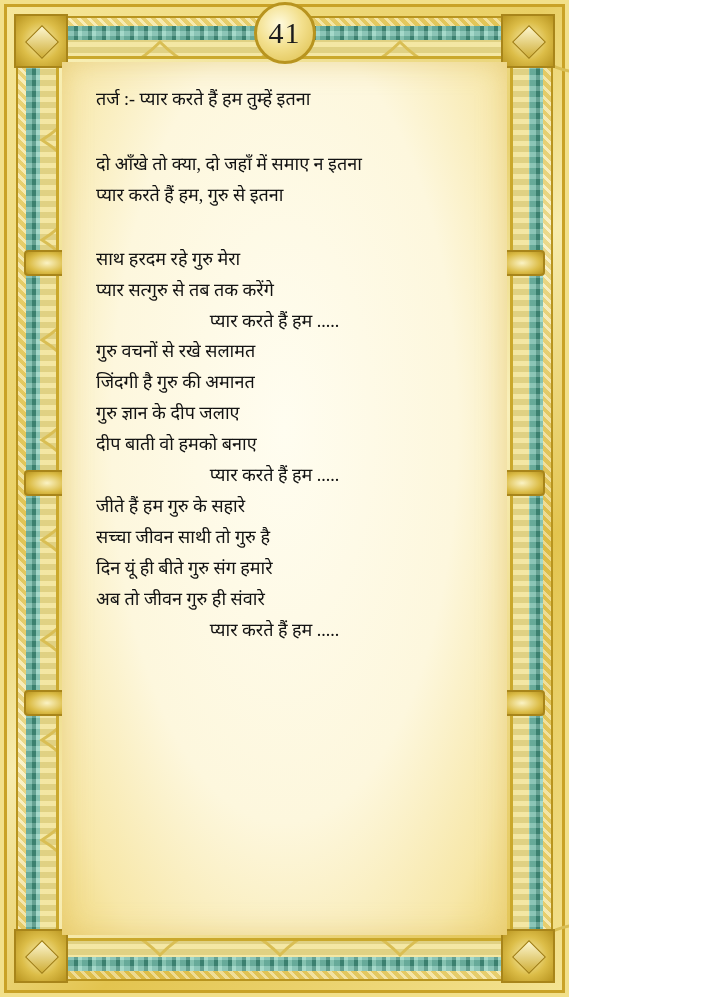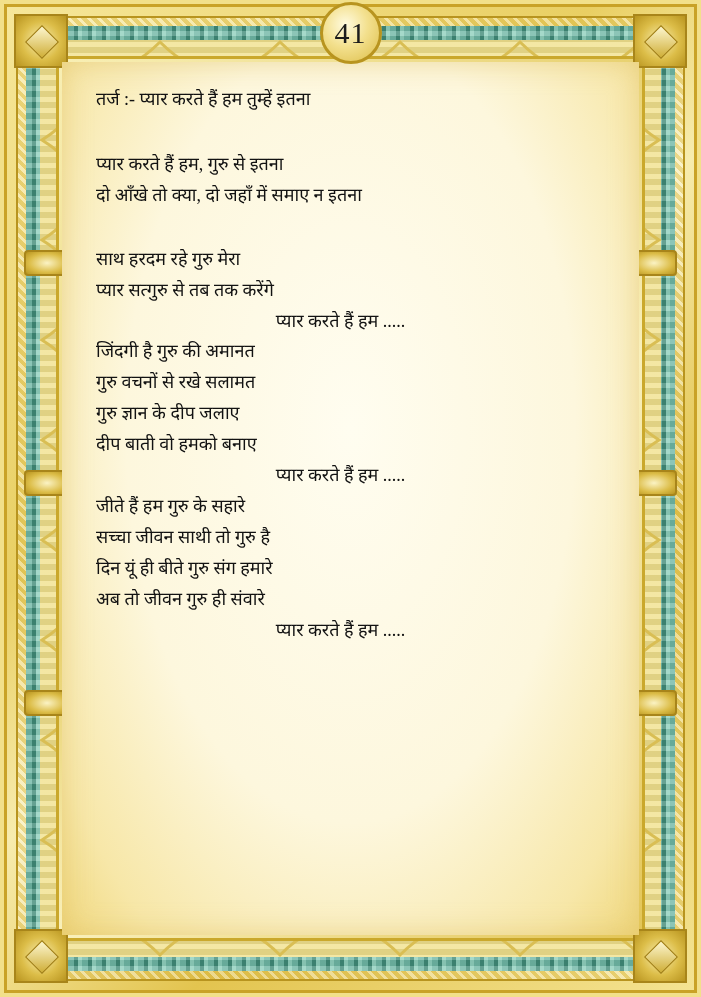--- a/index.html
+++ b/index.html
@@ -8,21 +8,21 @@
     background: #ffffff;
   }
   body {
     width: 701px;
     height: 997px;
     font-family: "DejaVu Sans", sans-serif;
   }
 
   .page {
     position: relative;
-    width: 701px;
+    width: 569px;
     height: 997px;
     box-sizing: border-box;
     background: #f2e08a;
     overflow: hidden;
   }
 
   
   .border-outer {
     position: absolute;
     left: 4px; top: 4px; right: 4px; bottom: 4px;
@@ -222,31 +222,31 @@
     <span>41</span>
   </div>
 
   <div class="paper">
     <div class="lyrics">
 
       <div class="line title">तर्ज :- प्यार करते हैं हम तुम्हें इतना</div>
       <div class="line blank"></div>
       <div class="line blank"></div>
 
+      <div class="line">दो आँखे तो क्या, दो जहाँ में समाए न इतना</div>
       <div class="line">प्यार करते हैं हम, गुरु से इतना</div>
-      <div class="line">दो आँखे तो क्या, दो जहाँ में समाए न इतना</div>
       <div class="line blank"></div>
       <div class="line blank"></div>
 
       <div class="line">साथ हरदम रहे गुरु मेरा</div>
       <div class="line">प्यार सत्गुरु से तब तक करेंगे</div>
       <div class="line refrain">प्यार करते हैं हम .....</div>
 
+      <div class="line">गुरु वचनों से रखे सलामत</div>
       <div class="line">जिंदगी है गुरु की अमानत</div>
-      <div class="line">गुरु वचनों से रखे सलामत</div>
       <div class="line">गुरु ज्ञान के दीप जलाए</div>
       <div class="line">दीप बाती वो हमको बनाए</div>
       <div class="line refrain">प्यार करते हैं हम .....</div>
 
       <div class="line">जीते हैं हम गुरु के सहारे</div>
       <div class="line">सच्चा जीवन साथी तो गुरु है</div>
       <div class="line">दिन यूं ही बीते गुरु संग हमारे</div>
       <div class="line">अब तो जीवन गुरु ही संवारे</div>
       <div class="line refrain">प्यार करते हैं हम .....</div>
 

